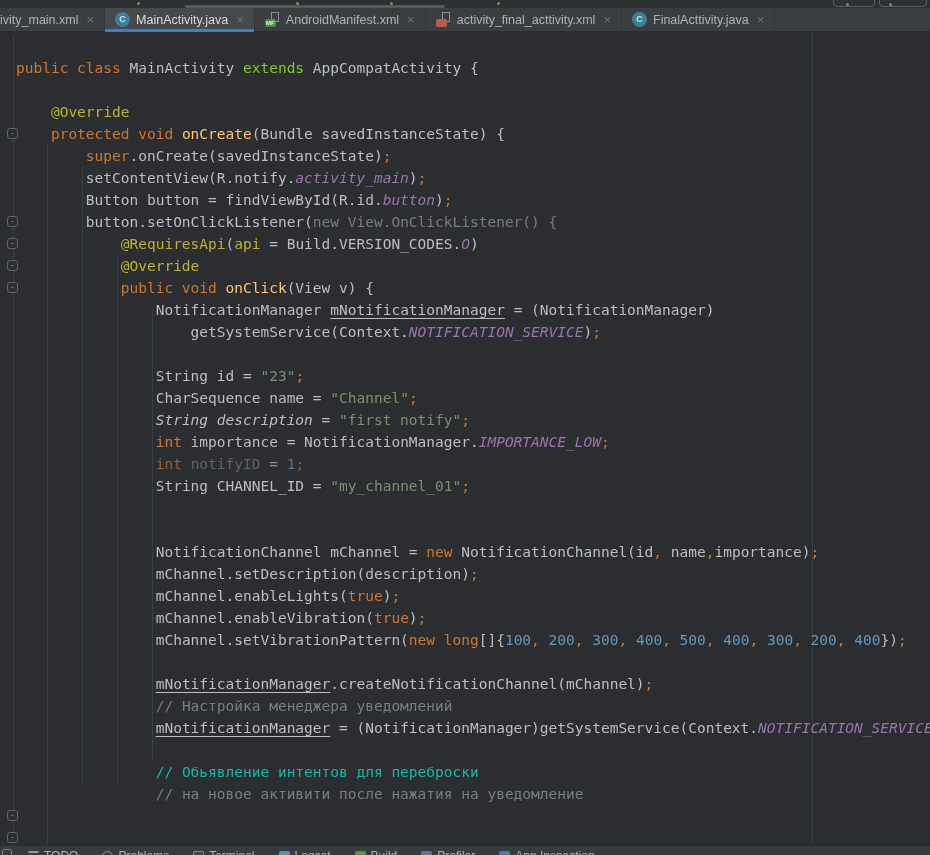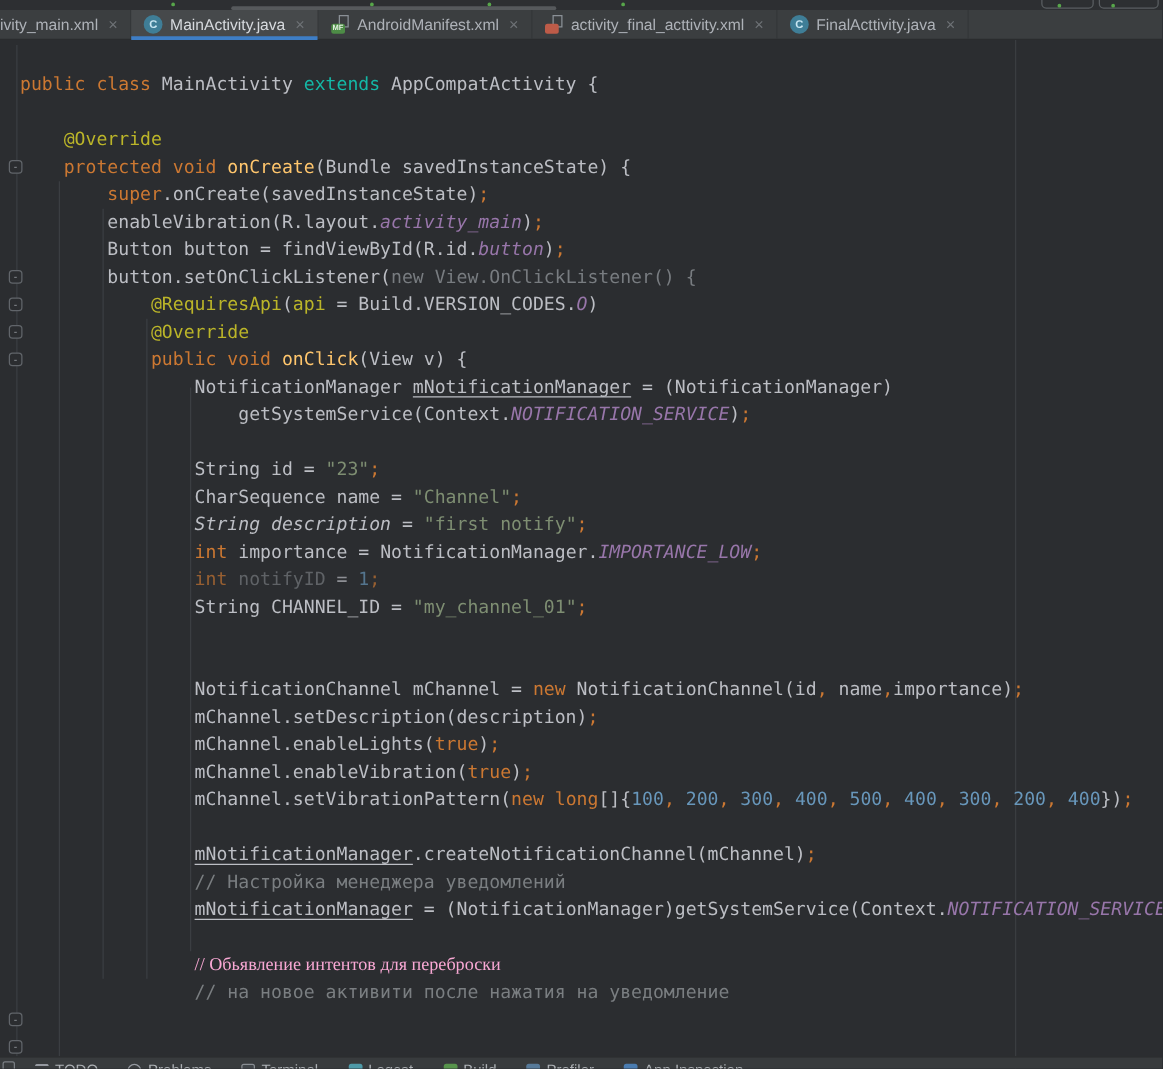--- a/index.html
+++ b/index.html
@@ -122,26 +122,26 @@
         <div class="fold-marker" style="top: 96px;">-</div>
         <div class="fold-marker" style="top: 184px;">-</div>
         <div class="fold-marker" style="top: 206px;">-</div>
         <div class="fold-marker" style="top: 228px;">-</div>
         <div class="fold-marker" style="top: 250px;">-</div>
         <div class="fold-marker" style="top: 778px;">-</div>
         <div class="fold-marker" style="top: 800px;">-</div>
       </div>
     <div id="code">
         <div class="code-line"><span></span></div>
-        <div class="code-line"><span></span><span style="color: rgb(204, 120, 50);">public class</span><span style="color: rgb(188, 190, 196);"> MainActivity </span><span style="color: #14b8a6; margin-top: 25px;">extends</span><span style="color: rgb(188, 190, 196);"> AppCompatActivity {</span></div>
+        <div class="code-line"><span></span><span style="color: rgb(204, 120, 50);">public class</span><span style="color: rgb(188, 190, 196);"> MainActivity </span><span style="color: #84cc16; margin-top: 25px;">extends</span><span style="color: rgb(188, 190, 196);"> AppCompatActivity {</span></div>
         <div class="code-line"><span></span></div>
         <div class="code-line"><span>    </span><span style="color: rgb(187, 181, 41);">@Override</span></div>
         <div class="code-line"><span>    </span><span style="color: rgb(204, 120, 50);">protected void</span><span style="color: rgb(188, 190, 196);"> </span><span style="color: rgb(255, 198, 109);">onCreate</span><span style="color: rgb(188, 190, 196);">(Bundle savedInstanceState) {</span></div>
         <div class="code-line"><span>        </span><span style="color: rgb(204, 120, 50);">super</span><span style="color: rgb(188, 190, 196);">.onCreate(savedInstanceState)</span><span style="color: rgb(204, 120, 50);">;</span></div>
-        <div class="code-line"><span>        </span><span style="color: rgb(188, 190, 196);">enableVibration(R.layout.</span><span style="color: rgb(152, 118, 170); font-style: italic;">activity_main</span><span style="color: rgb(188, 190, 196);">)</span><span style="color: rgb(204, 120, 50);">;</span></div>
+        <div class="code-line"><span>        </span><span style="color: rgb(188, 190, 196);">setContentView(R.notify.</span><span style="color: rgb(152, 118, 170); font-style: italic;">activity_main</span><span style="color: rgb(188, 190, 196);">)</span><span style="color: rgb(204, 120, 50);">;</span></div>
         <div class="code-line"><span>        </span><span style="color: rgb(188, 190, 196);">Button button = findViewById(R.id.</span><span style="color: rgb(152, 118, 170); font-style: italic;">button</span><span style="color: rgb(188, 190, 196);">)</span><span style="color: rgb(204, 120, 50);">;</span></div>
         <div class="code-line"><span>        </span><span style="color: rgb(188, 190, 196);">button.setOnClickListener(</span><span style="color: rgb(120, 124, 128);">new View.OnClickListener() {</span></div>
         <div class="code-line"><span>            </span><span style="color: rgb(187, 181, 41);">@RequiresApi</span><span style="color: rgb(188, 190, 196);">(</span><span style="color: rgb(187, 181, 41);">api</span><span style="color: rgb(188, 190, 196);"> = Build.VERSION_CODES.</span><span style="color: rgb(152, 118, 170); font-style: italic;">O</span><span style="color: rgb(188, 190, 196);">)</span></div>
         <div class="code-line"><span>            </span><span style="color: rgb(187, 181, 41);">@Override</span></div>
         <div class="code-line"><span>            </span><span style="color: rgb(204, 120, 50);">public void</span><span style="color: rgb(188, 190, 196);"> </span><span style="color: rgb(255, 198, 109);">onClick</span><span style="color: rgb(188, 190, 196);">(View v) {</span></div>
         <div class="code-line"><span>                </span><span style="color: rgb(188, 190, 196);">NotificationManager </span><span style="color: rgb(188, 190, 196); text-decoration: underline; text-underline-offset: 3px;">mNotificationManager</span><span style="color: rgb(188, 190, 196);"> = (NotificationManager)</span></div>
         <div class="code-line"><span>                    </span><span style="color: rgb(188, 190, 196); margin-top: 32px;">getSystemService(Context.</span><span style="color: rgb(152, 118, 170); font-style: italic;">NOTIFICATION_SERVICE</span><span style="color: rgb(188, 190, 196);">)</span><span style="color: rgb(204, 120, 50);">;</span></div>
         <div class="code-line"><span></span></div>
         <div class="code-line"><span>                </span><span style="color: rgb(188, 190, 196);">String id = </span><span style="color: rgb(126, 142, 114);">"23"</span><span style="color: rgb(204, 120, 50);">;</span></div>
         <div class="code-line"><span>                </span><span style="color: rgb(188, 190, 196);">CharSequence name = </span><span style="color: rgb(126, 142, 114);">"Channel"</span><span style="color: rgb(204, 120, 50);">;</span></div>
@@ -154,21 +154,21 @@
         <div class="code-line"><span>                </span><span style="color: rgb(188, 190, 196);">NotificationChannel mChannel = </span><span style="color: rgb(204, 120, 50);">new</span><span style="color: rgb(188, 190, 196);"> NotificationChannel(id</span><span style="color: rgb(204, 120, 50);">,</span><span style="color: rgb(188, 190, 196);"> name</span><span style="color: rgb(204, 120, 50);">,</span><span style="color: rgb(188, 190, 196);">importance)</span><span style="color: rgb(204, 120, 50);">;</span></div>
         <div class="code-line"><span>                </span><span style="color: rgb(188, 190, 196);">mChannel.setDescription(description)</span><span style="color: rgb(204, 120, 50);">;</span></div>
         <div class="code-line"><span>                </span><span style="color: rgb(188, 190, 196);">mChannel.enableLights(</span><span style="color: rgb(204, 120, 50);">true</span><span style="color: rgb(188, 190, 196);">)</span><span style="color: rgb(204, 120, 50);">;</span></div>
         <div class="code-line"><span>                </span><span style="color: rgb(188, 190, 196);">mChannel.enableVibration(</span><span style="color: rgb(204, 120, 50);">true</span><span style="color: rgb(188, 190, 196);">)</span><span style="color: rgb(204, 120, 50);">;</span></div>
         <div class="code-line"><span>                </span><span style="color: rgb(188, 190, 196);">mChannel.setVibrationPattern(</span><span style="color: rgb(204, 120, 50);">new long</span><span style="color: rgb(188, 190, 196);">[]{</span><span style="color: rgb(104, 151, 187);">100</span><span style="color: rgb(204, 120, 50);">,</span><span style="color: rgb(188, 190, 196);"> </span><span style="color: rgb(104, 151, 187);">200</span><span style="color: rgb(204, 120, 50);">,</span><span style="color: rgb(188, 190, 196);"> </span><span style="color: rgb(104, 151, 187);">300</span><span style="color: rgb(204, 120, 50);">,</span><span style="color: rgb(188, 190, 196);"> </span><span style="color: rgb(104, 151, 187);">400</span><span style="color: rgb(204, 120, 50);">,</span><span style="color: rgb(188, 190, 196);"> </span><span style="color: rgb(104, 151, 187);">500</span><span style="color: rgb(204, 120, 50);">,</span><span style="color: rgb(188, 190, 196);"> </span><span style="color: rgb(104, 151, 187);">400</span><span style="color: rgb(204, 120, 50);">,</span><span style="color: rgb(188, 190, 196);"> </span><span style="color: rgb(104, 151, 187);">300</span><span style="color: rgb(204, 120, 50);">,</span><span style="color: rgb(188, 190, 196);"> </span><span style="color: rgb(104, 151, 187);">200</span><span style="color: rgb(204, 120, 50);">,</span><span style="color: rgb(188, 190, 196);"> </span><span style="color: rgb(104, 151, 187);">400</span><span style="color: rgb(188, 190, 196);">})</span><span style="color: rgb(204, 120, 50);">;</span></div>
         <div class="code-line"><span></span></div>
         <div class="code-line"><span>                </span><span style="color: rgb(188, 190, 196); text-decoration: underline; text-underline-offset: 3px;">mNotificationManager</span><span style="color: rgb(188, 190, 196);">.createNotificationChannel(mChannel)</span><span style="color: rgb(204, 120, 50);">;</span></div>
         <div class="code-line"><span>                </span><span style="color: rgb(122, 126, 129);">// Настройка менеджера уведомлений</span></div>
         <div class="code-line"><span>                </span><span style="color: rgb(188, 190, 196); text-decoration: underline; text-underline-offset: 3px;">mNotificationManager</span><span style="color: rgb(188, 190, 196);"> = (NotificationManager)getSystemService(Context.</span><span style="color: rgb(152, 118, 170); font-style: italic;">NOTIFICATION_SERVICE</span></div>
         <div class="code-line"><span></span></div>
-        <div class="code-line"><span>                </span><span style="color: #f9a8d4; font-family: Liberation Serif, serif;">// Обьявление интентов для переброски</span></div>
+        <div class="code-line"><span>                </span><span style="color: #14b8a6;">// Обьявление интентов для переброски</span></div>
         <div class="code-line"><span>                </span><span style="color: rgb(122, 126, 129);">// на новое активити после нажатия на уведомление</span></div>
       </div>
   </div>
 
   <div id="statusbar">
     <div class="sbi-win"></div>
     <div id="statusrow">
       <div class="sb-item">
         <span class="sb-ic sbi-todo"></span>
         <span>TODO</span>

